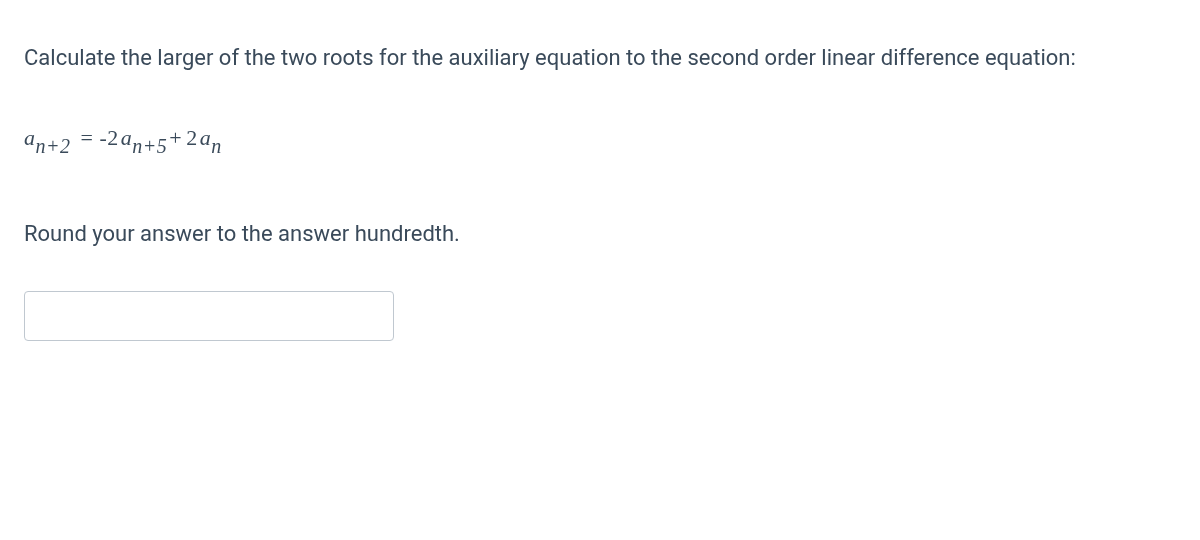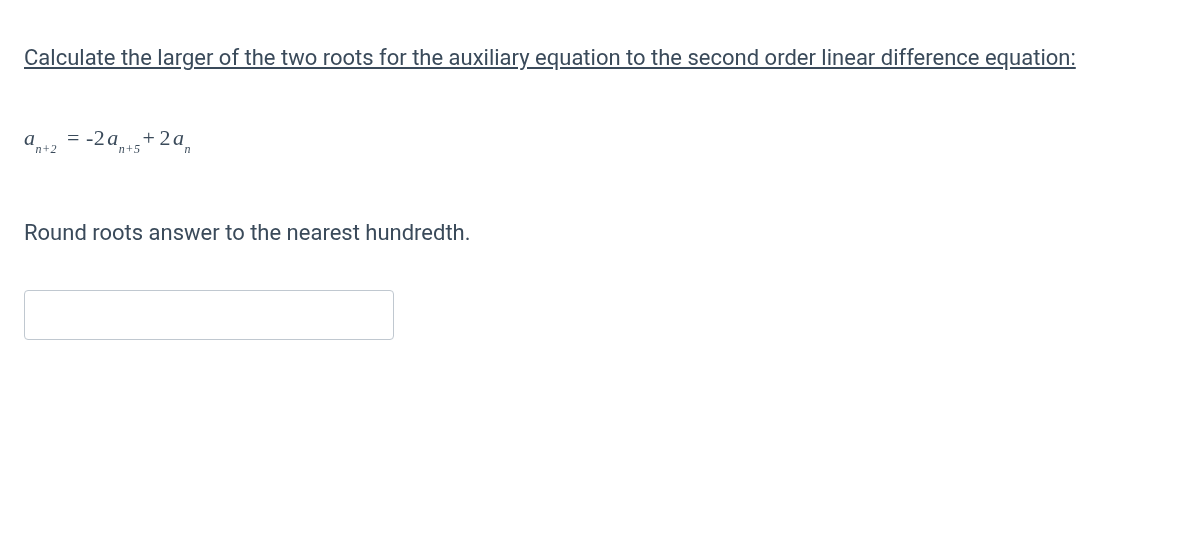--- a/index.html
+++ b/index.html
@@ -13,35 +13,34 @@
       padding: 40px 24px;
       color: #3a4a5a;
       width: 1200px;
       height: 540px;
     }
     .question-text {
       font-size: 22px;
       line-height: 1.6;
       color: #3a4a5a;
       margin-bottom: 50px;
-      text-decoration: underline;
     }
     .equation {
       font-family: Georgia, 'Times New Roman', serif;
       font-style: italic;
       font-size: 22px;
       color: #3a4a5a;
       margin-bottom: 60px;
       letter-spacing: 0.5px;
     }
     .equation .var {
       font-style: italic;
     }
     .equation .sub {
-      font-size: 12px;
+      font-size: 20px;
       vertical-align: sub;
       position: relative;
       top: 2px;
     }
     .equation .op {
       font-style: normal;
       margin: 0 2px;
     }
     .equation .eq {
       font-style: normal;
@@ -68,18 +67,18 @@
 
 
 
 <div class="question-text">Calculate the larger of the two roots for the auxiliary equation to the second order linear difference equation:</div>
 
 <div class="equation">
   <span class="var">a</span><span class="sub">n+2</span>
   <span class="eq">=</span><span class="op">-2</span><span class="var">a</span><span class="sub">n+5</span><span class="op">+</span><span class="op">2</span><span class="var">a</span><span class="sub">n</span>
 </div>
 
-<div class="instruction">Round roots answer to the nearest hundredth.</div>
+<div class="instruction">Round your answer to the answer hundredth.</div>
 
 <input type="text" class="answer-input" value="" style="">
 
 
 
 
 </body></html>

